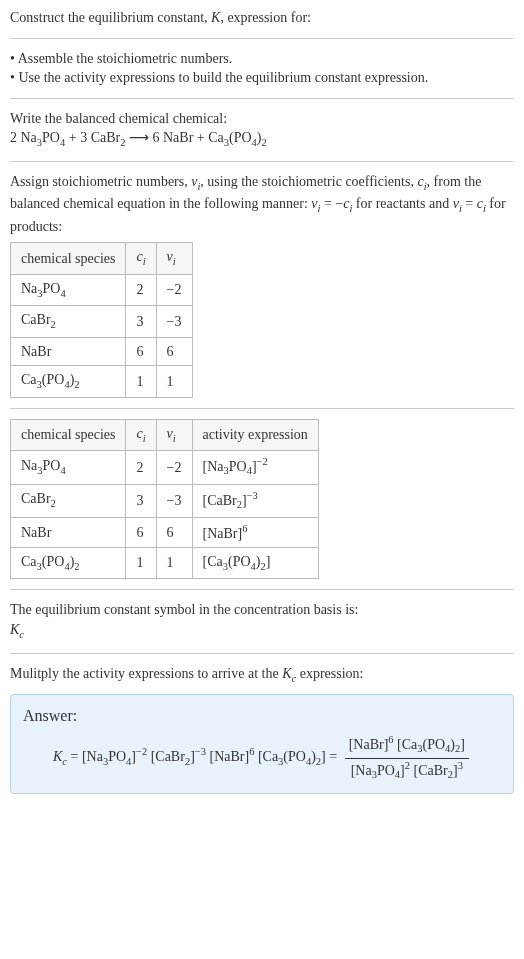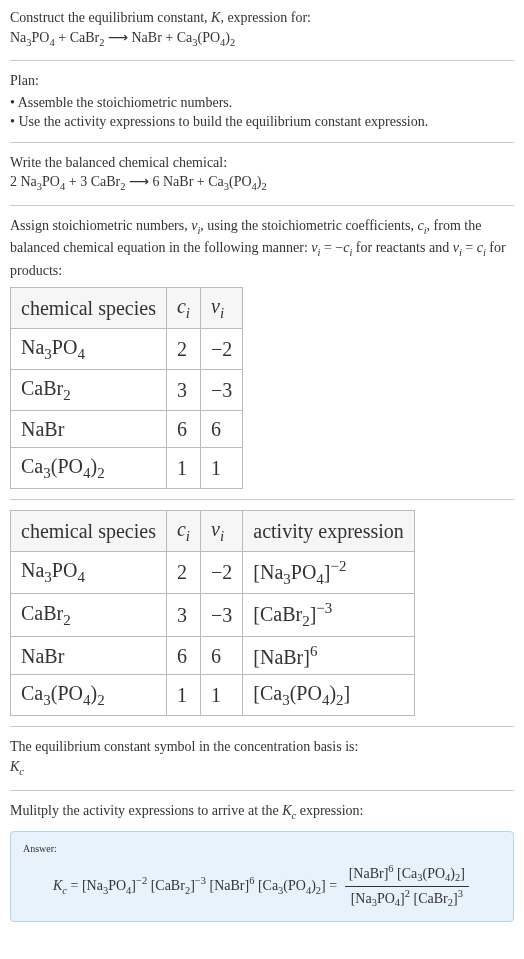--- a/index.html
+++ b/index.html
@@ -23,34 +23,34 @@
   }
   table.data {
     border-collapse: collapse;
     margin-top: 6px;
   }
   table.data th, table.data td {
     border: 1px solid #bbb;
     padding: 4px 10px;
     text-align: left;
     font-weight: normal;
-    font-size: 20px;
+    font-size: 14px;
   }
   table.data th {
     background: #f6f6f6;
   }
   .answer-box {
     background: #e8f2fb;
     border: 1px solid #b8d4ea;
     border-radius: 4px;
     padding: 10px 12px;
     margin-top: 6px;
   }
   .answer-label {
-    font-size: 10px;
+    font-size: 16px;
     margin-bottom: 6px;
   }
   .indent-eq {
     padding-left: 30px;
   }
   sub { font-size: 0.75em; }
   sup { font-size: 0.75em; }
   .ital { font-style: italic; }
   .frac {
     display: inline-block;
@@ -74,27 +74,25 @@
   }
   ul.plan li::before {
     content: "• ";
   }
 </style>
 </head>
 <body>
 
 <div class="section">
   <div>Construct the equilibrium constant, <span class="ital">K</span>, expression for:</div>
-  <div>Na<sub>3</sub>PO<sub>4</sub> + CaBr<sub>2</sub> ⟶ NaBr + Ca<sub>3</sub>(PO<sub>4</sub>)<sub>2</sub></div>
 </div>
 
 <hr>
 
 <div class="section">
-  <div>Plan:</div>
   <ul class="plan">
     <li>Assemble the stoichiometric numbers.</li>
     <li>Use the activity expressions to build the equilibrium constant expression.</li>
   </ul>
 </div>
 
 <hr>
 
 <div class="section">
   <div>Write the balanced chemical chemical:</div>

